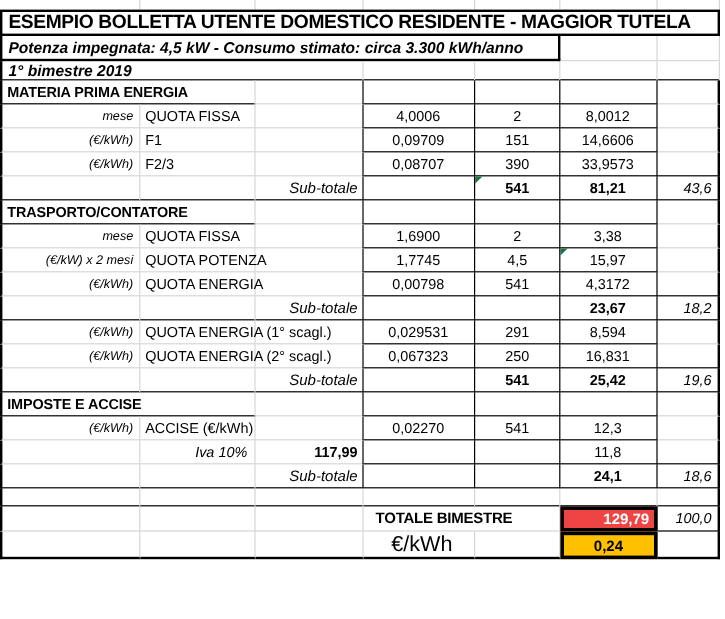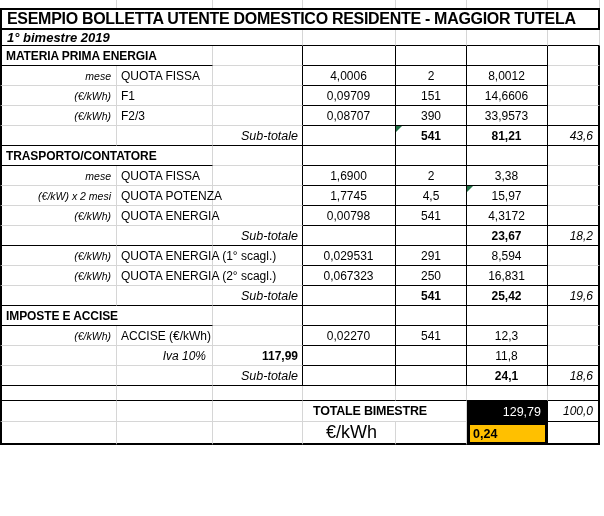--- a/index.html
+++ b/index.html
@@ -22,22 +22,22 @@
   .unit{font-style:italic;text-align:right;font-size:10.5px;padding-right:5px;}
   .desc{padding-left:4px;}
   .r{text-align:center;padding-right:4px;} .c{text-align:center;padding:0;}
   .bold{font-weight:bold;}
   .sub{font-style:italic;text-align:right;padding-right:4px;font-size:12.5px;}
   .pct{font-style:italic;text-align:right;padding-right:5px;}
   .ivalbl{font-style:italic;text-align:right;padding-right:6px;}
   .taxable{font-weight:bold;text-align:right;padding-right:4px;}
   .total-label{font-weight:bold;font-size:12.5px;letter-spacing:-0.2px;padding-left:10px;}
   .perkwh{text-align:right;font-size:18px;padding-right:18px;}
-  .navy{background:#000000;color:#FFFFFF;border:3px solid #000;font-weight:normal;text-align:right;padding-right:4px;font-size:12.5px;}
-  .amber{background:#FFC000;border:3px solid #000;font-weight:bold;text-align:left;padding-right:4px;font-size:12.5px;margin-top:28px;}
+  .navy{background:#ef4444;color:#FFFFFF;border:3px solid #000;font-weight:bold;text-align:right;padding-right:4px;font-size:12.5px;}
+  .amber{background:#FFC000;border:3px solid #000;font-weight:bold;text-align:center;padding-right:4px;font-size:12.5px;margin-top:28px;}
   .flag{position:absolute;top:0;left:0;width:0;height:0;border-top:6px solid #1E7145;border-right:6px solid transparent;}
 </style>
 </head>
 <body>
 
 <table>
   <colgroup>
     <col style="width:117px">
       <col style="width:96px">
       <col style="width:90px">
@@ -55,20 +55,25 @@
     <td class="nb"></td>
     <td class="nb"></td>
     <td class="nb"></td>
     <td class="nb"></td>
   </tr>
 
   <tr class="rh25">
     <td colspan="7" class="title-cell">ESEMPIO BOLLETTA UTENTE DOMESTICO RESIDENTE - MAGGIOR TUTELA</td>
   </tr>
 
+  <tr class="rh21">
+    <td colspan="5" class="subtitle-cell">Potenza impegnata: 4,5 kW - Consumo stimato: circa 3.300 kWh/anno</td>
+    <td></td>
+    <td></td>
+  </tr>
 
   <tr class="rh19">
     <td colspan="3" class="period-cell">1° bimestre 2019</td>
     <td class="kb"></td>
     <td class="kb"></td>
     <td class="kb"></td>
     <td class="kb"></td>
   </tr>
 
 

